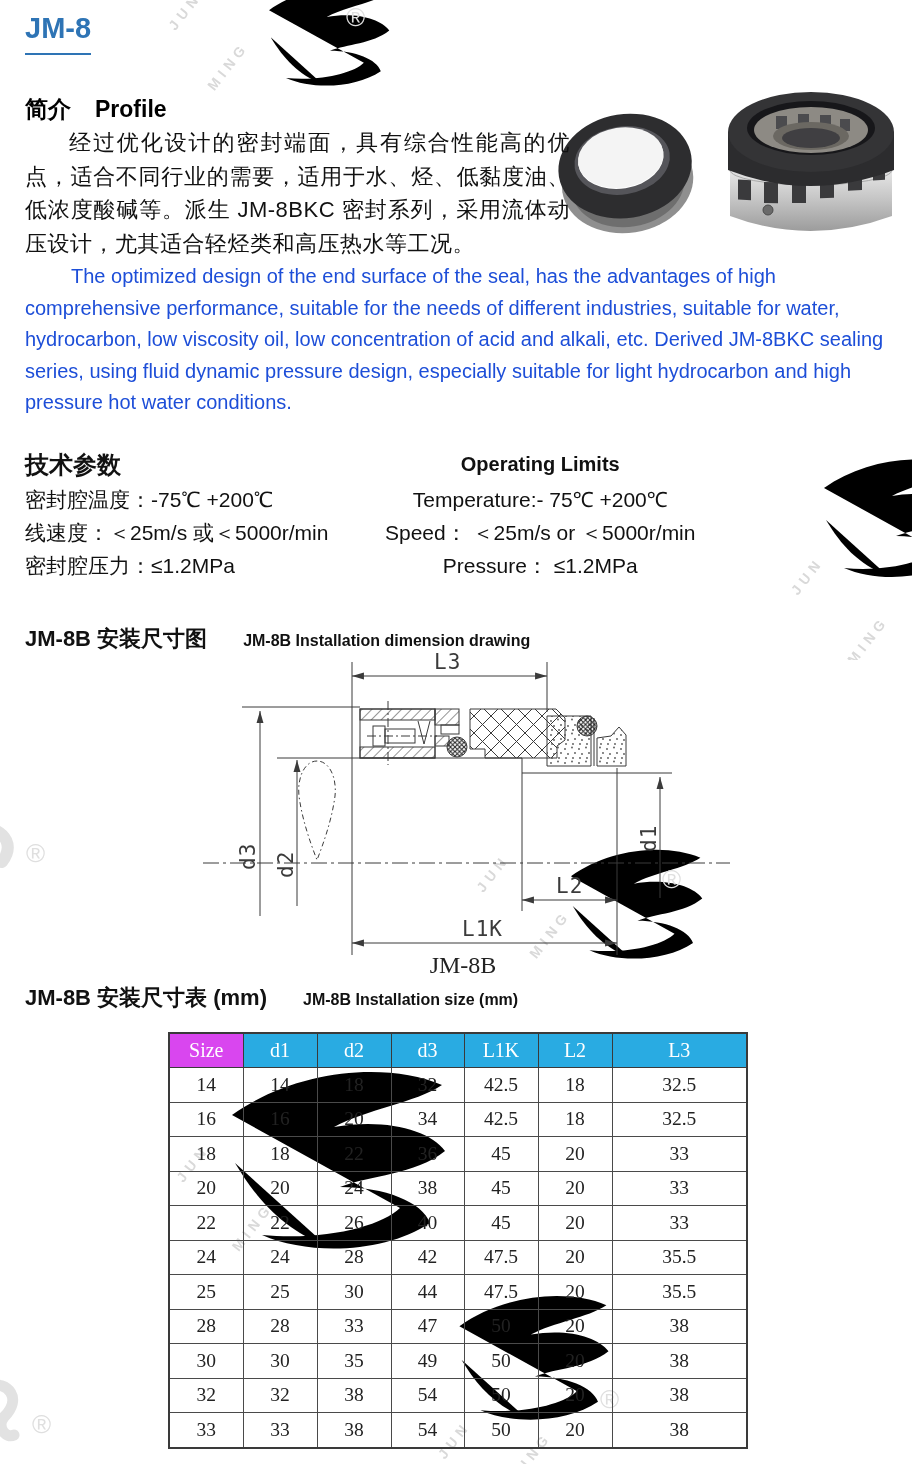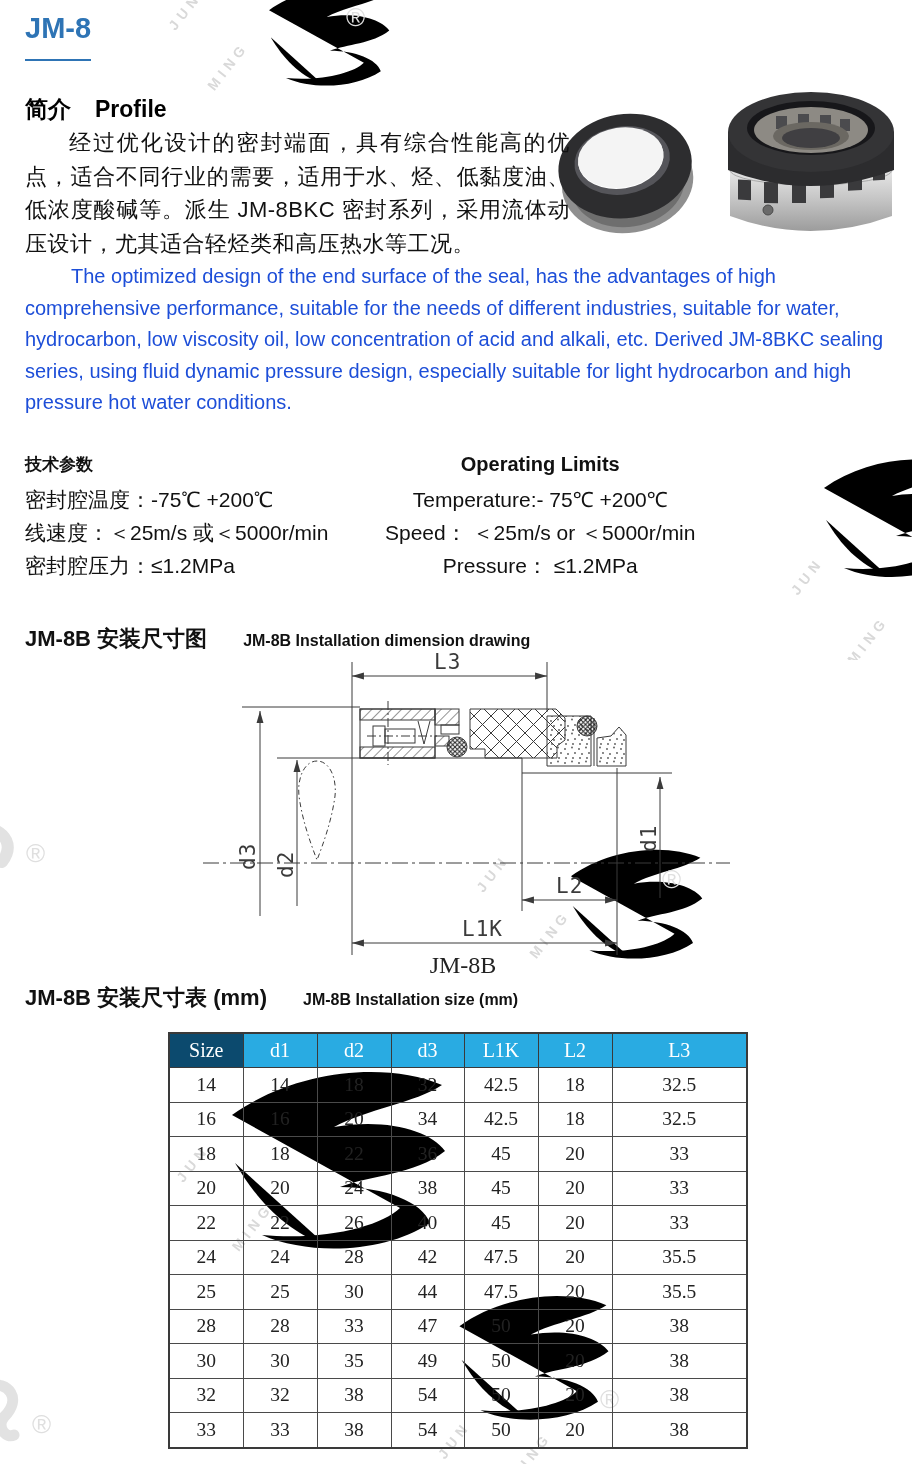--- a/index.html
+++ b/index.html
@@ -8,34 +8,34 @@
     overflow:hidden;font-family:"Liberation Sans",sans-serif;color:#111;
   }
   .layer{position:absolute;z-index:2;}
   .wm{position:absolute;z-index:1;}
   .wm text{font-family:"Liberation Sans",sans-serif;fill:#d9d9d9;letter-spacing:5px;font-size:14px;font-weight:bold;}
   .wm .reg{font-size:26px;letter-spacing:0;fill:#dfdfdf;font-weight:normal;}
   .wm path{stroke:#e2e2e2;fill:none;stroke-linecap:round;stroke-linejoin:round;}
 
   .doc-title{
     left:25px;top:12px;font-size:29px;font-weight:bold;color:#2E74B5;
-    border-bottom:2px solid #2E74B5;padding-bottom:14px;
+    border-bottom:2px solid #2E74B5;padding-bottom:8px;
   }
   .profile-heading{left:25px;top:94px;font-size:23px;font-weight:bold;color:#000;}
   .profile-heading .zh{margin-right:24px;}
   .para-zh{
     left:25px;top:126px;width:545px;font-size:22px;line-height:33.5px;
     text-indent:44px;text-align:justify;letter-spacing:0.5px;
   }
   .para-en{
     left:25px;top:261px;width:886px;font-size:20px;line-height:31.6px;
     text-indent:46px;color:#1d4ed8;
   }
   .spec-col{font-size:21px;line-height:33px;}
-  .spec-col .spec-heading{font-size:17px;font-weight:bold;margin-bottom:2px;}
+  .spec-col .spec-heading{font-size:24px;font-weight:bold;margin-bottom:2px;}
   .spec-zh{left:25px;top:448px;}
   .spec-en{left:385px;top:448px;text-align:center;}
   .spec-en .spec-heading{font-size:20px;}
   .section-heading{font-size:22px;font-weight:bold;white-space:nowrap;}
   .drawing-heading{left:25px;top:624px;}
   .table-heading{left:25px;top:983px;}
   .section-heading .en{margin-left:36px;font-size:16px;}
 
   .drawing-box{left:185px;top:648px;width:560px;height:334px;}
   .cad-label{font-family:"DejaVu Sans Mono",monospace;font-size:21px;fill:#3b3b3b;letter-spacing:1px;}
@@ -274,21 +274,21 @@
         <col style="width:74px">
           <col style="width:74px">
           <col style="width:74px">
         <col style="width:73px">
           <col style="width:74px">
           <col style="width:74px">
         <col style="width:135px">
       </colgroup>
       <thead>
         <tr>
-            <th style="background: #0c4a6e;">Size</th>
+            <th style="background: #d946ef;">Size</th>
             <th style="background: rgb(41, 171, 226);">d1</th>
             <th style="background: rgb(41, 171, 226);">d2</th>
             <th style="background: rgb(41, 171, 226);">d3</th>
             <th style="background: rgb(41, 171, 226);">L1K</th>
             <th style="background: rgb(41, 171, 226);">L2</th>
             <th style="background: rgb(41, 171, 226);">L3</th>
           </tr>
       </thead>
       <tbody>
           <tr>

